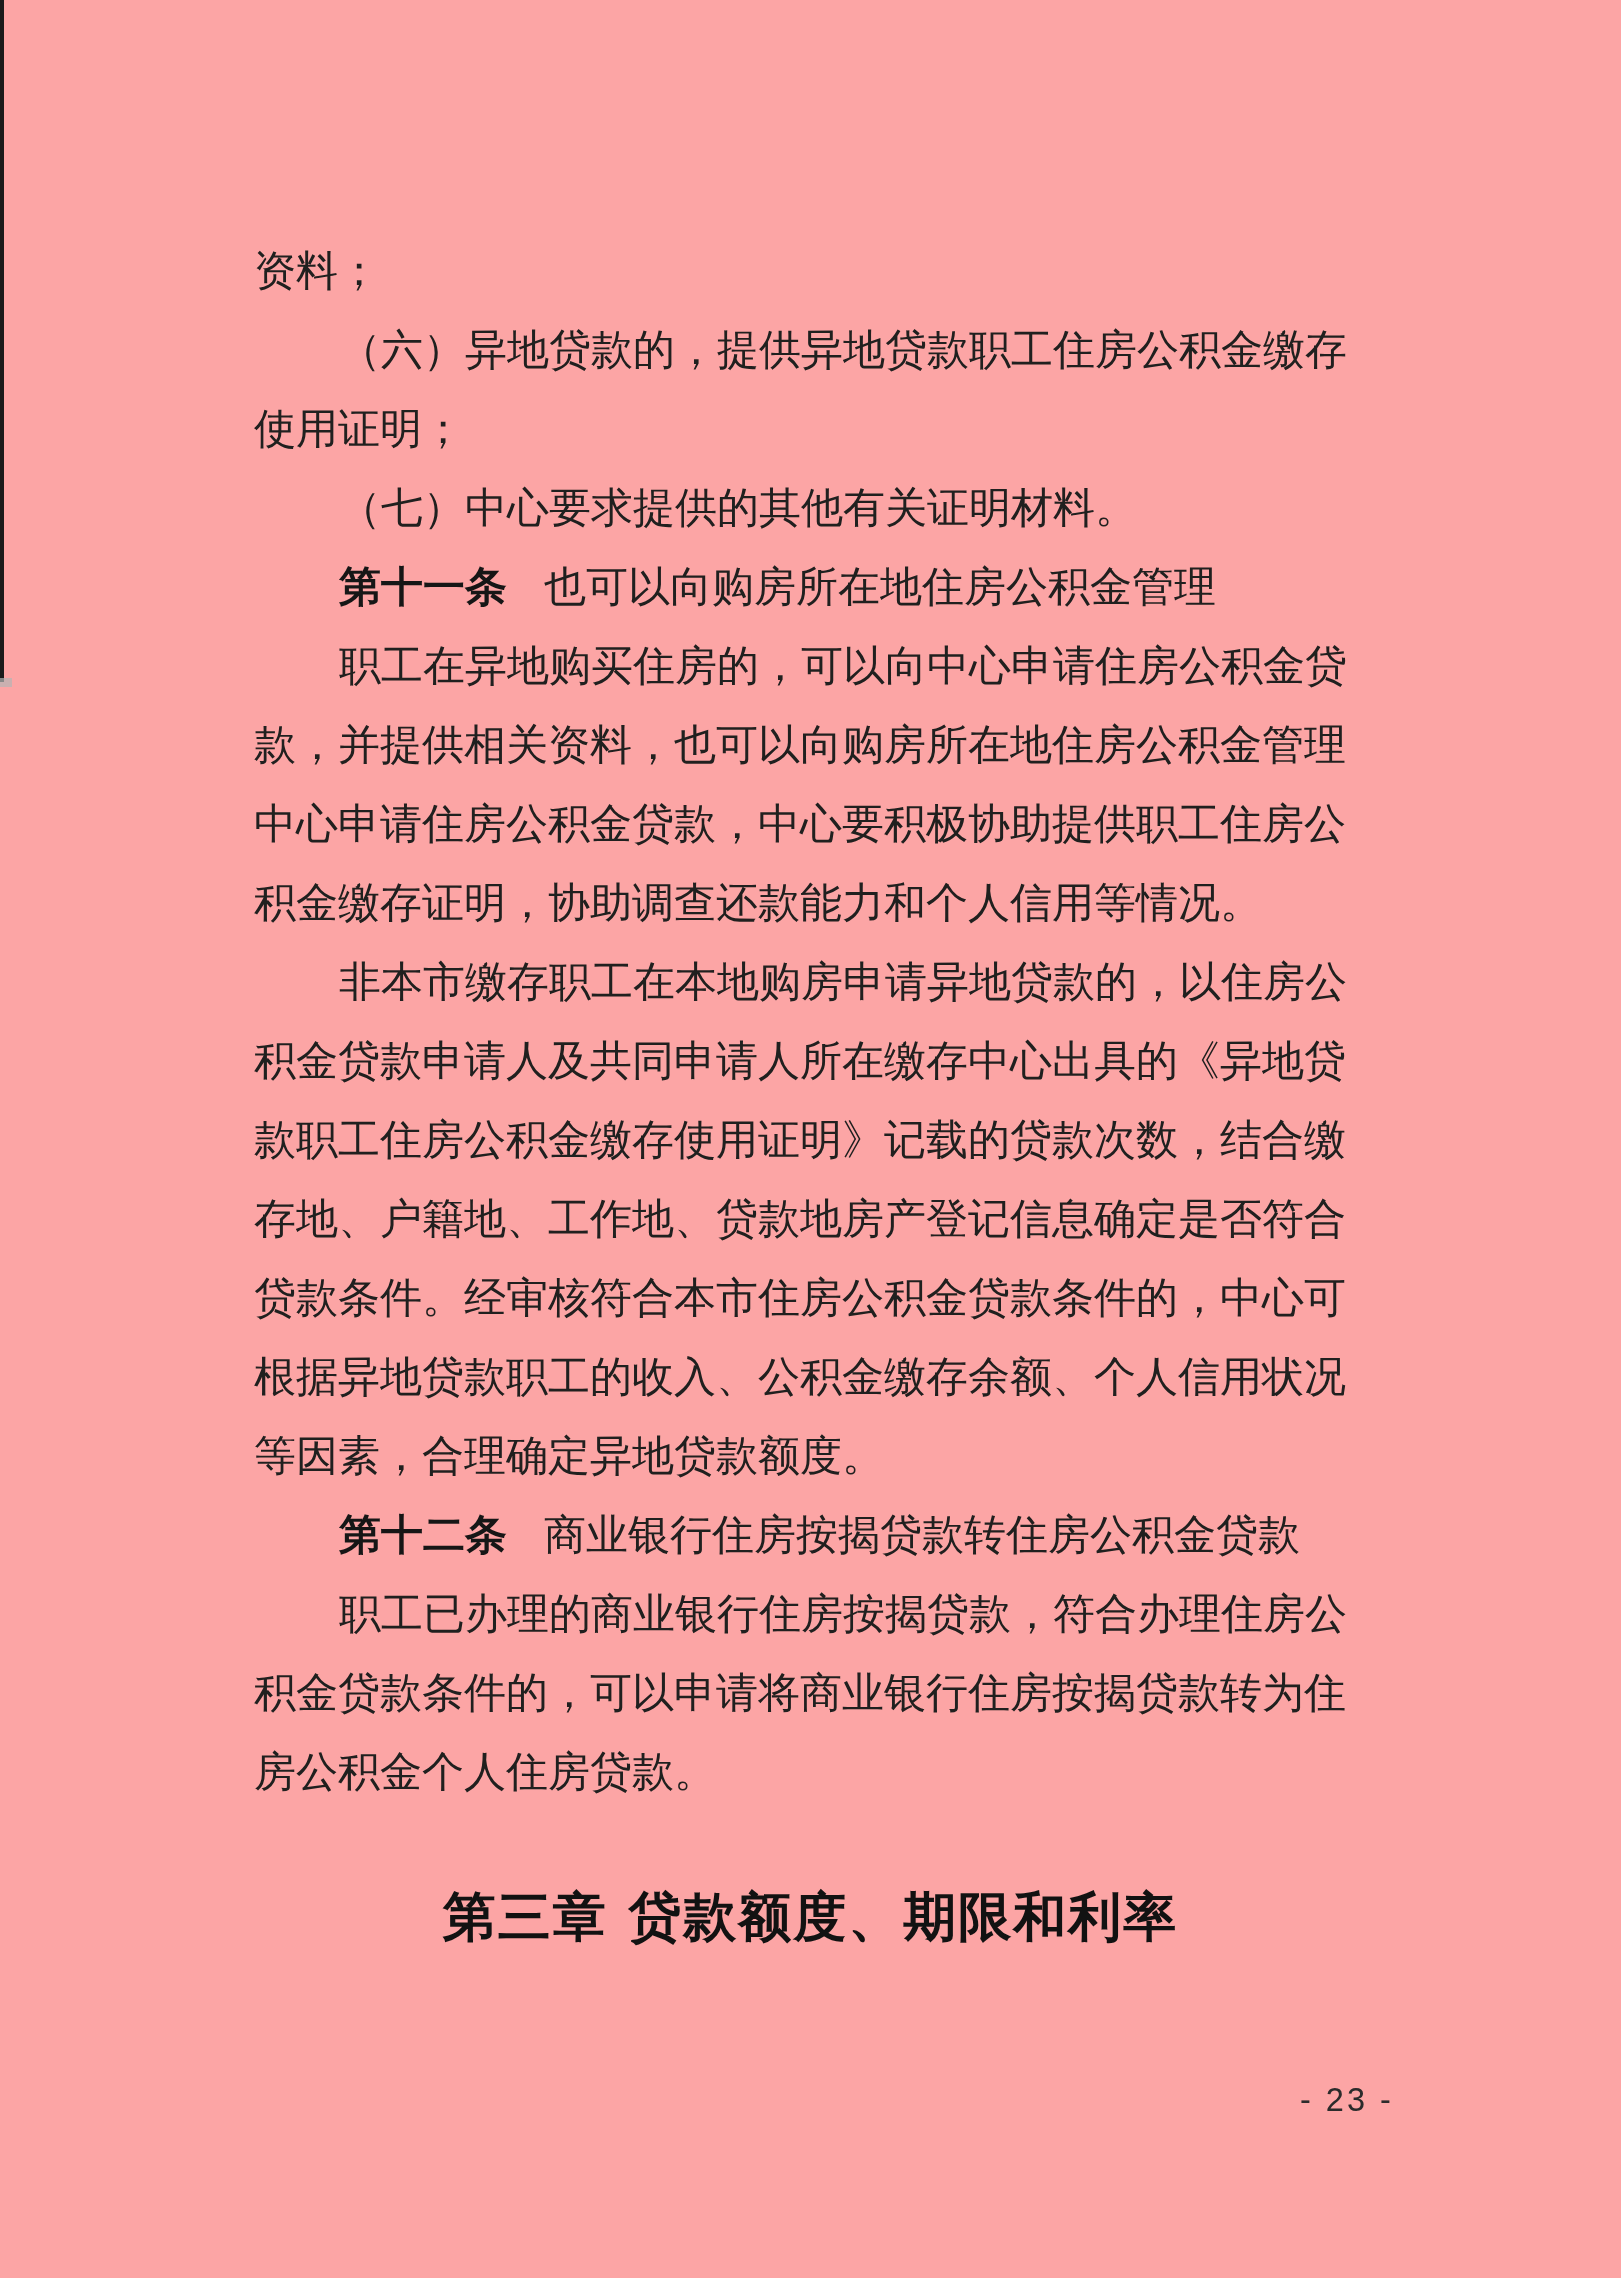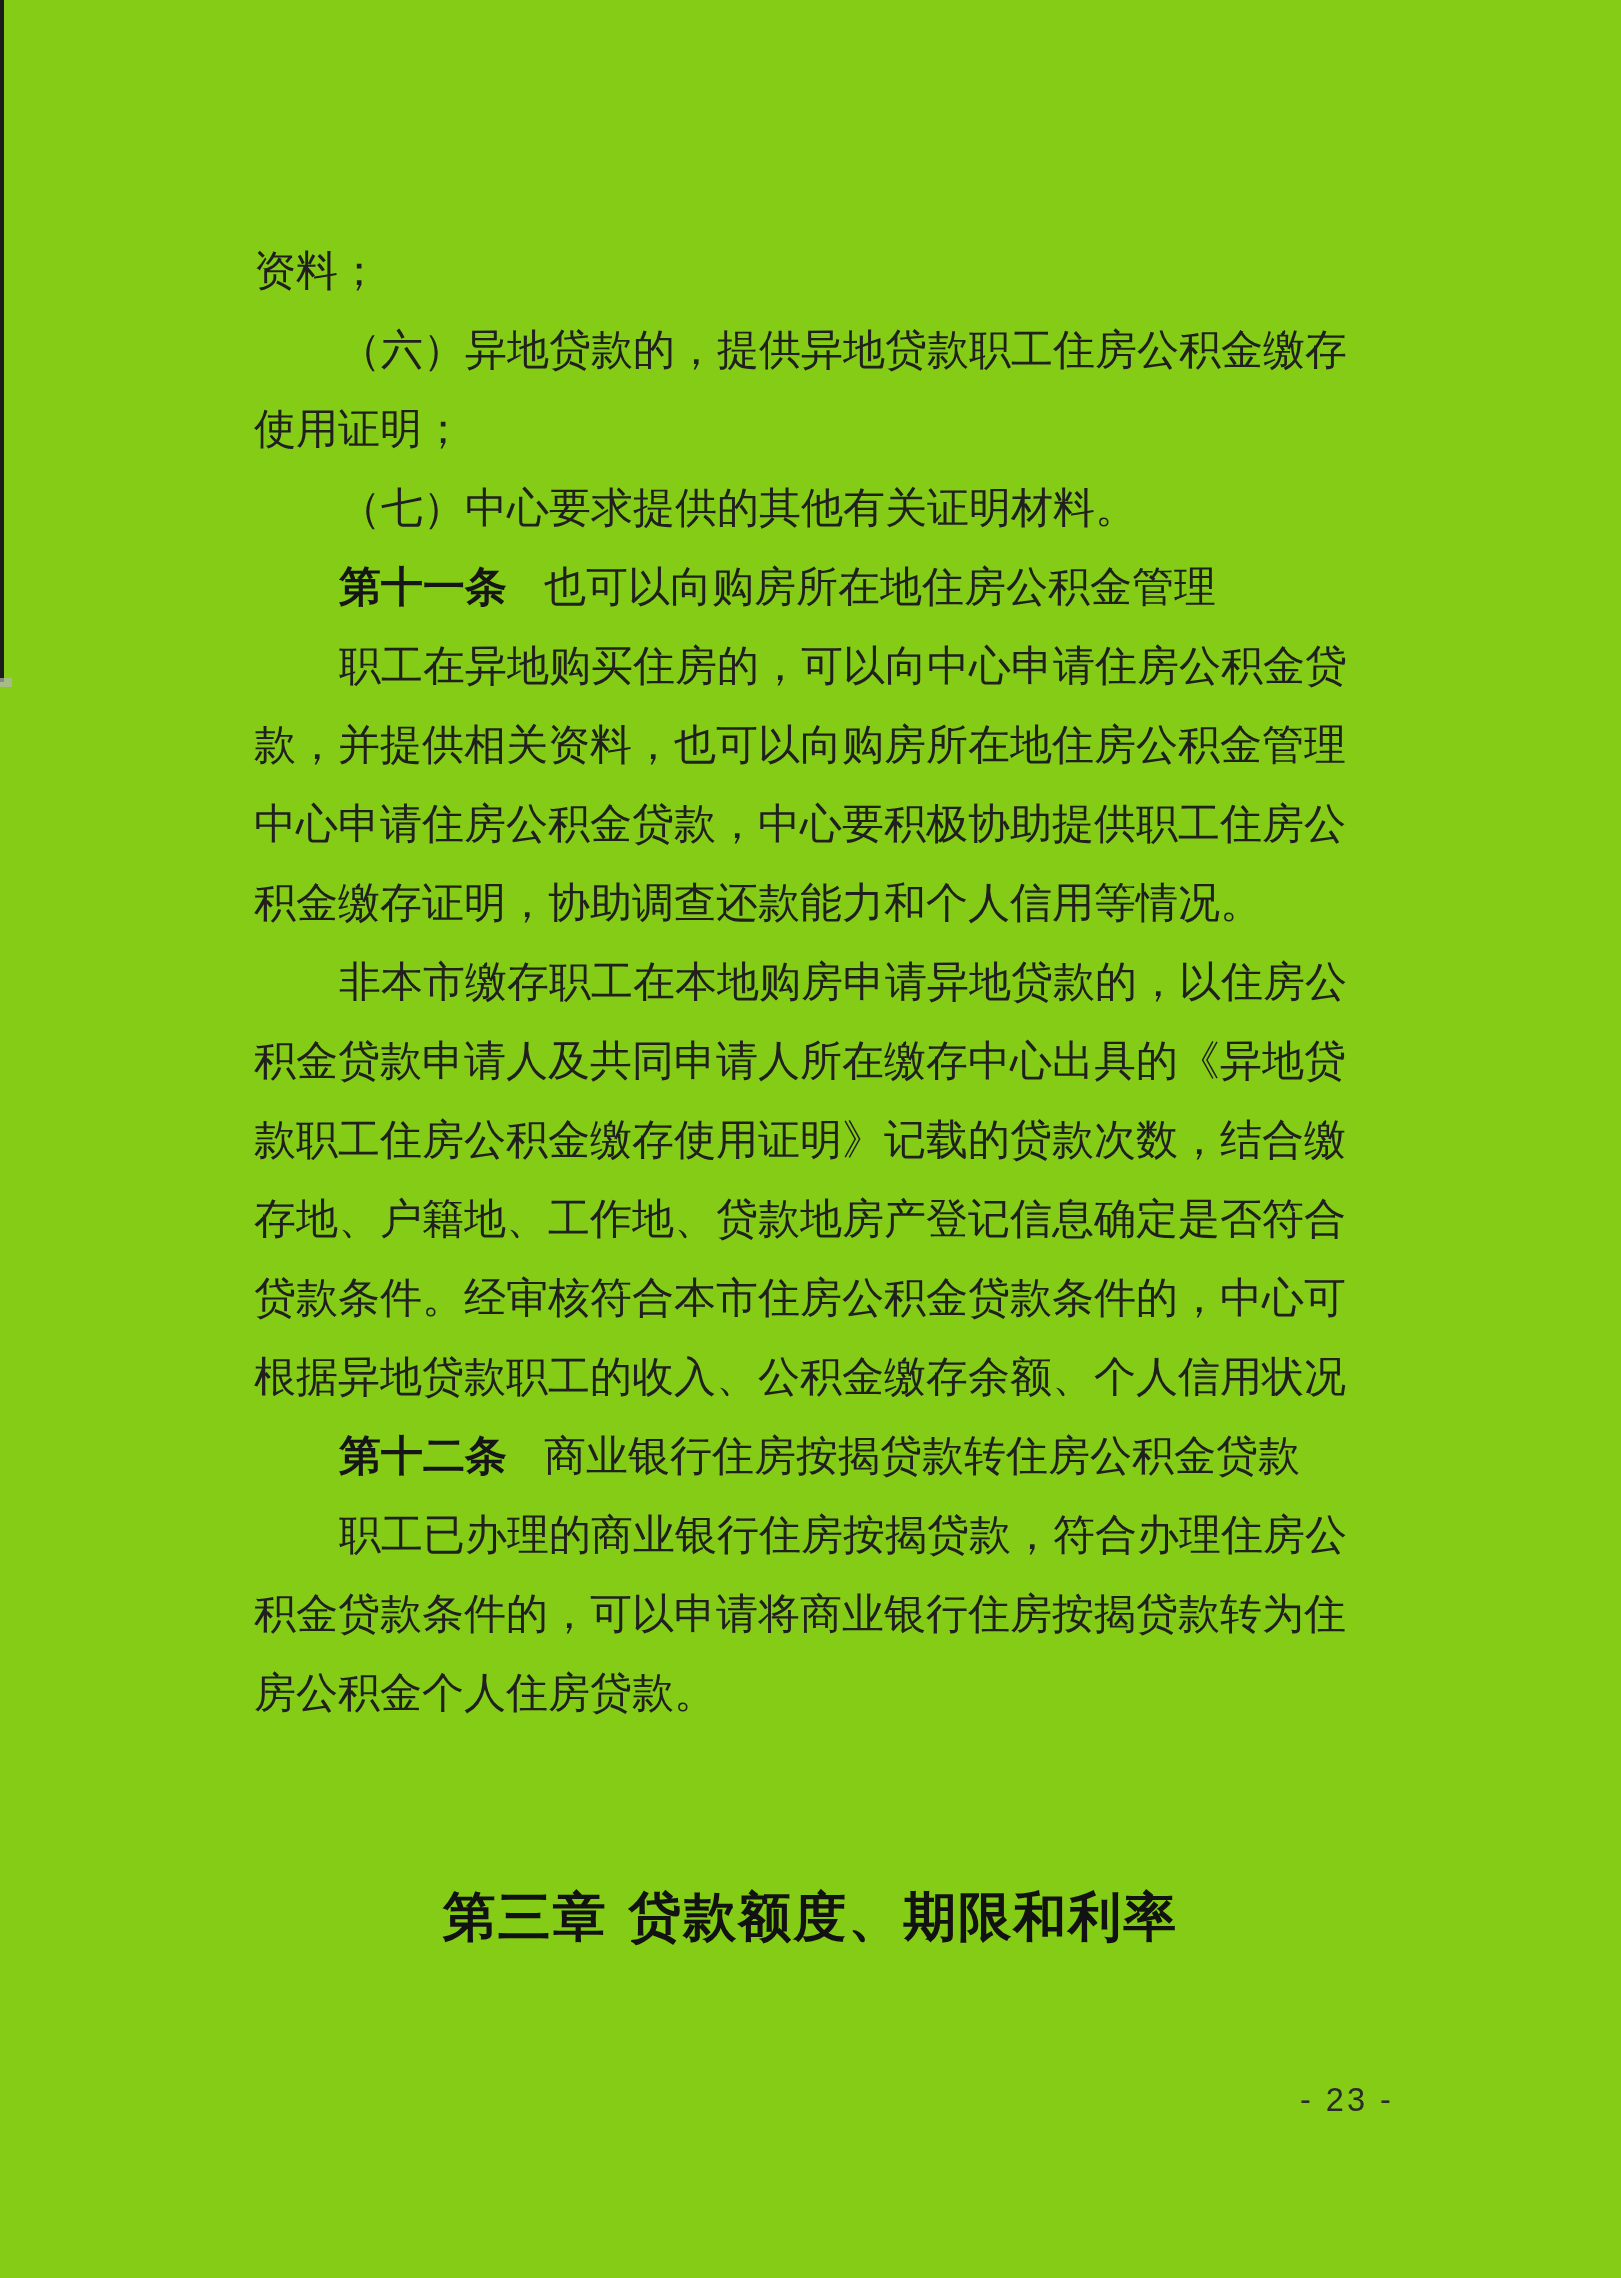--- a/index.html
+++ b/index.html
@@ -3,21 +3,21 @@
 <meta charset="utf-8">
 <style>
   html, body {
     margin: 0;
     padding: 0;
   }
   .page {
     position: relative;
     width: 1621px;
     height: 2278px;
-    background: #84cc16;
+    background: #fca5a5;
     overflow: hidden;
   }
   
   .scan-line {
     position: absolute;
     left: 0;
     top: 0;
     width: 3.9px;
     height: 682px;
     background: #1b1b1b;
@@ -97,20 +97,21 @@
       <p class="line indent"><span class="seg">职工在异地购买住房的，可以向中心申请住房公积金贷</span></p>
       <p class="line"><span class="seg">款，并提供相关资料，也可以向购房所在地住房公积金管理</span></p>
       <p class="line"><span class="seg">中心申请住房公积金贷款，中心要积极协助提供职工住房公</span></p>
       <p class="line"><span class="seg">积金缴存证明，协助调查还款能力和个人信用等情况。</span></p>
       <p class="line indent"><span class="seg">非本市缴存职工在本地购房申请异地贷款的，以住房公</span></p>
       <p class="line"><span class="seg">积金贷款申请人及共同申请人所在缴存中心出具的《异地贷</span></p>
       <p class="line"><span class="seg">款职工住房公积金缴存使用证明》记载的贷款次数，结合缴</span></p>
       <p class="line"><span class="seg">存地、户籍地、工作地、贷款地房产登记信息确定是否符合</span></p>
       <p class="line"><span class="seg">贷款条件。经审核符合本市住房公积金贷款条件的，中心可</span></p>
       <p class="line"><span class="seg">根据异地贷款职工的收入、公积金缴存余额、个人信用状况</span></p>
+      <p class="line"><span class="seg">等因素，合理确定异地贷款额度。</span></p>
       <p class="line indent"><span class="seg bold">第十二条</span><span class="seg"> 商业银行住房按揭贷款转住房公积金贷款</span></p>
       <p class="line indent"><span class="seg">职工已办理的商业银行住房按揭贷款，符合办理住房公</span></p>
       <p class="line"><span class="seg">积金贷款条件的，可以申请将商业银行住房按揭贷款转为住</span></p>
       <p class="line"><span class="seg">房公积金个人住房贷款。</span></p>
     </div>
 
   <div class="chapter-heading">第三章 贷款额度、期限和利率</div>
 
   <div class="page-number">- 23 -</div>
 </div>

